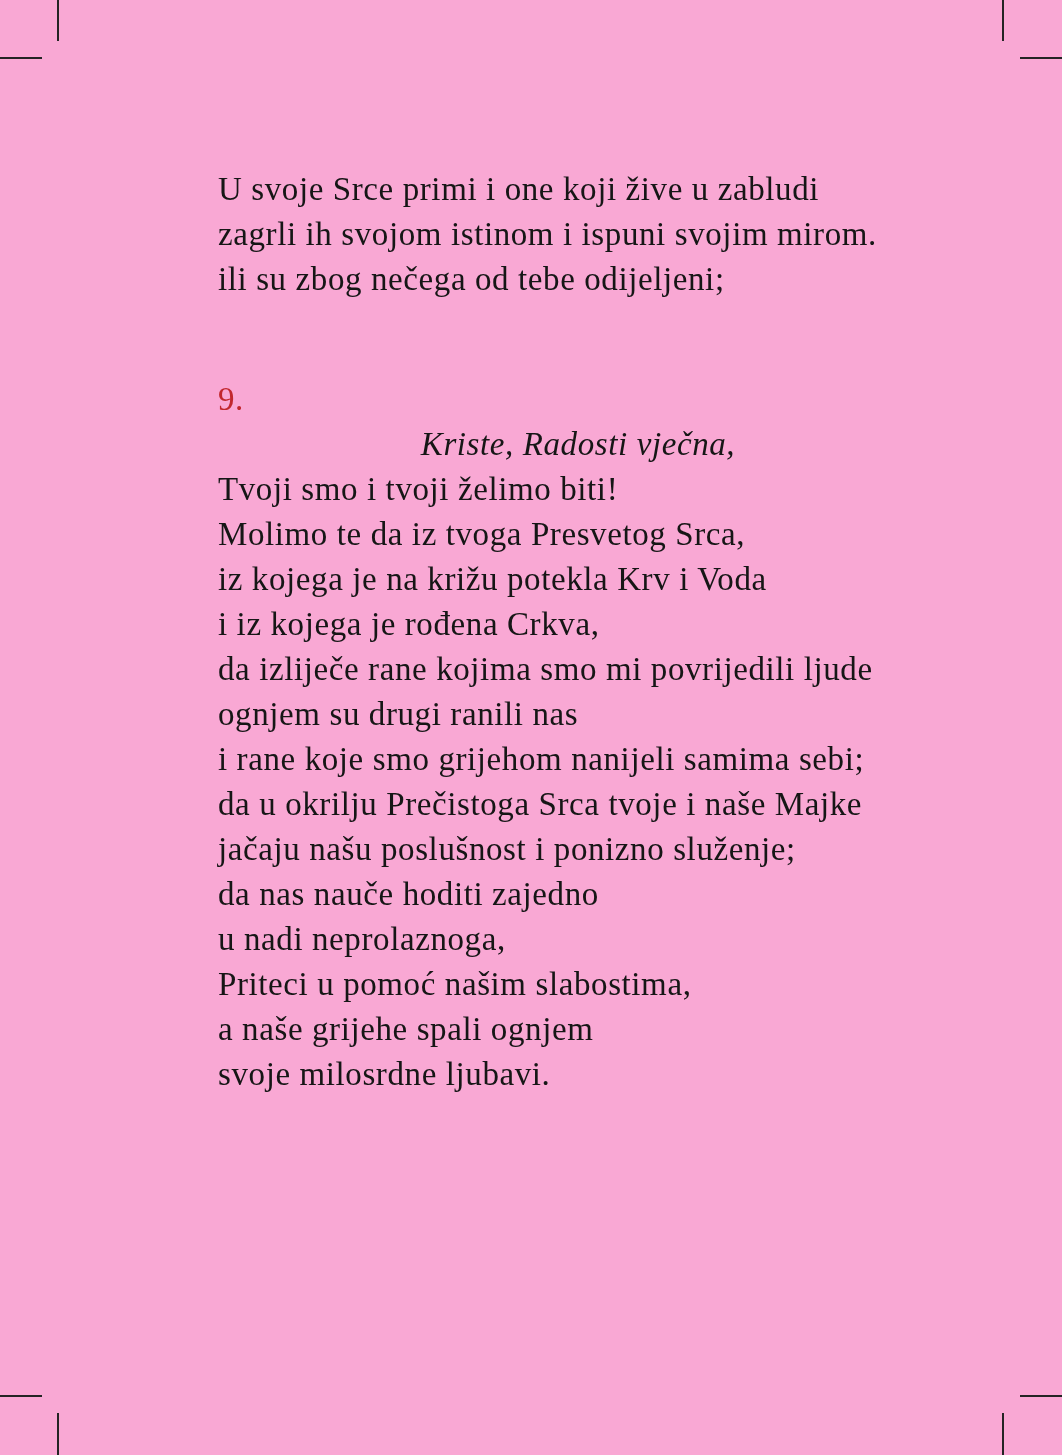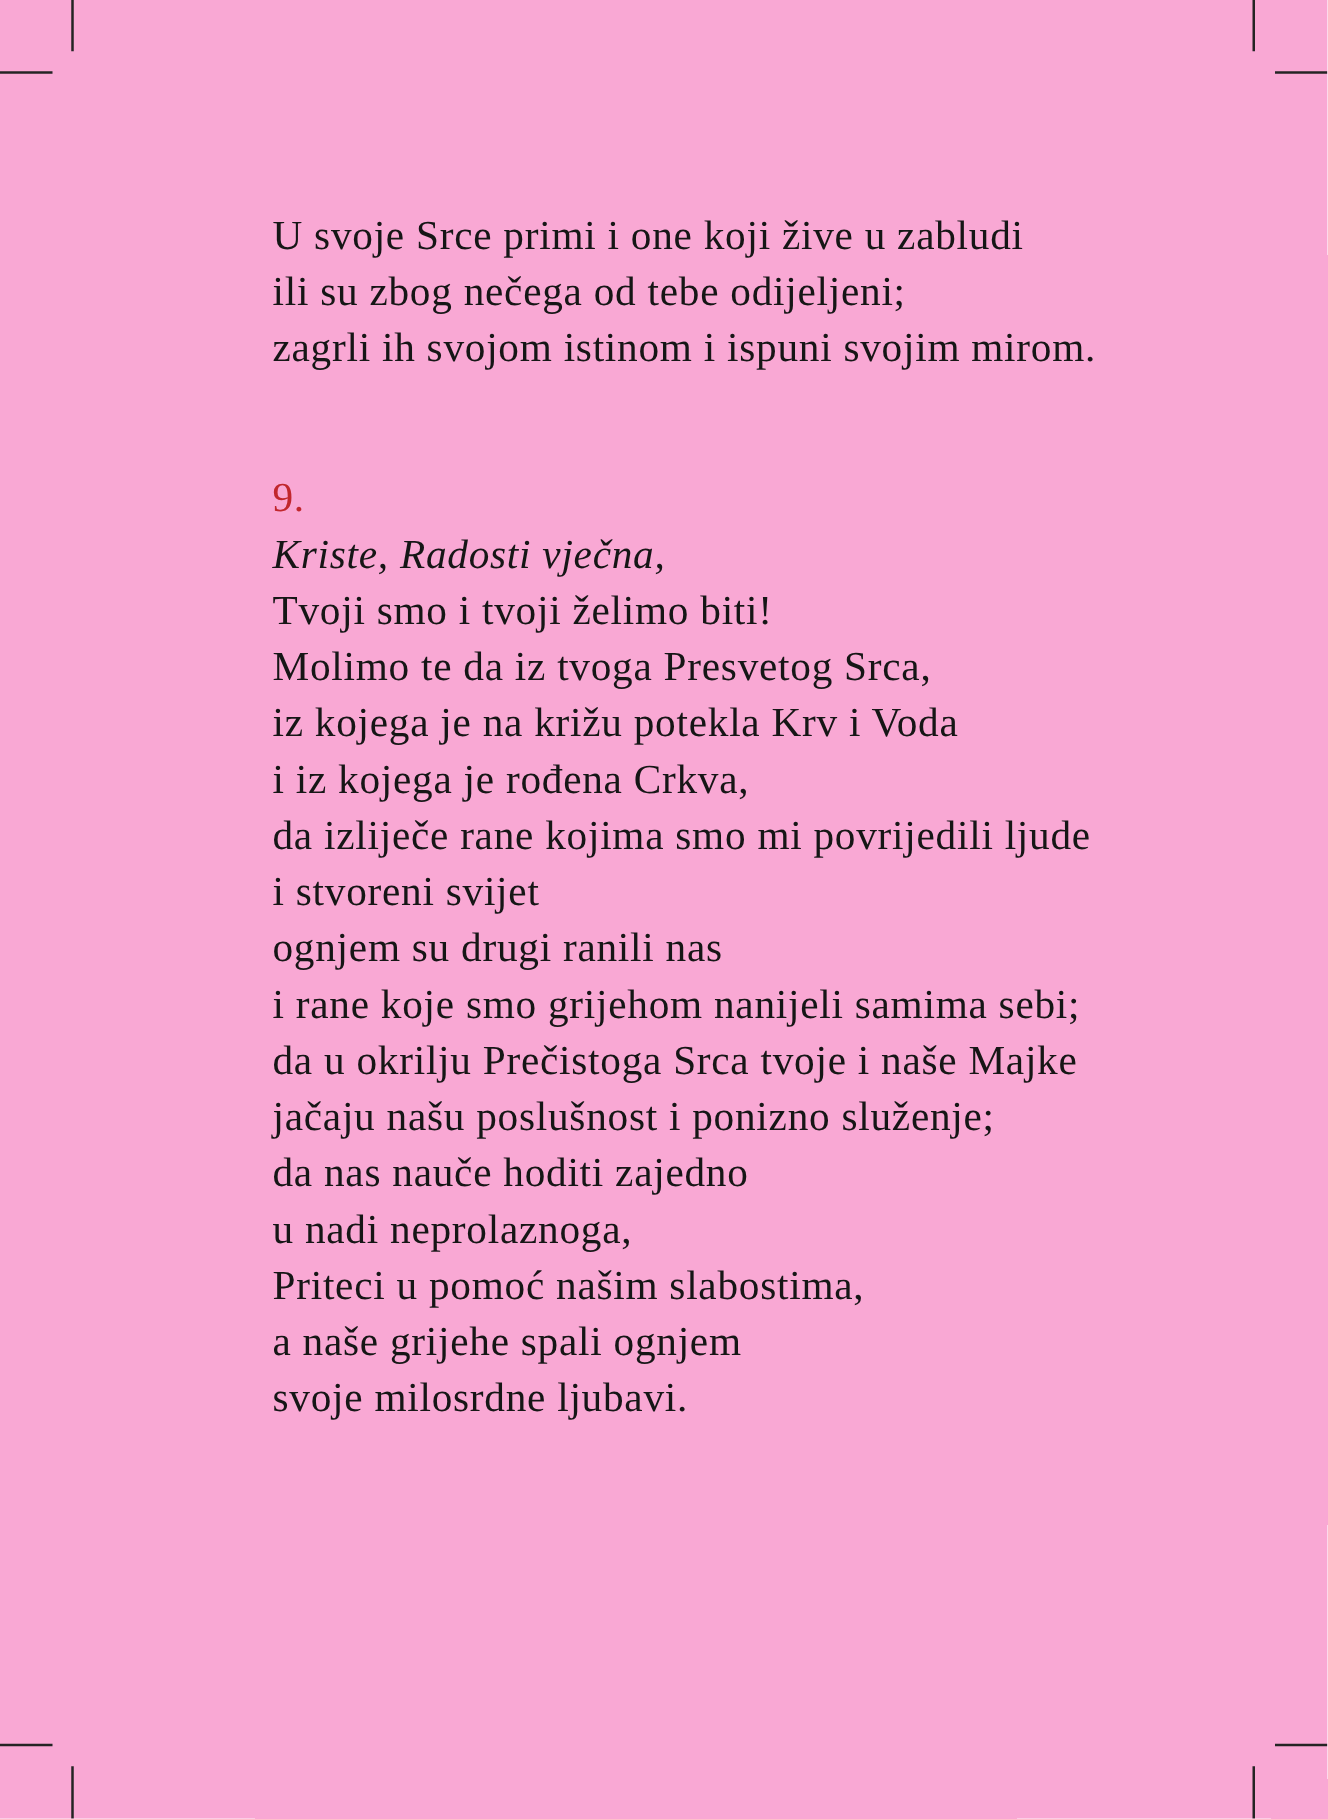--- a/index.html
+++ b/index.html
@@ -43,55 +43,55 @@
   .stanza .line,
   .line {
     white-space: nowrap;
   }
   .section-number {
     margin-top: 75px;
     color: #c1272d; 
   }
   .invocation {
     font-style: italic;
+    text-align: center;
   }
 </style>
 </head>
 <body>
 
 <div class="page" style="background: #f9a8d4;">
 
   <div class="crop tl-v" style="background: rgb(36, 36, 36);"></div>
   <div class="crop tl-h" style="background: rgb(36, 36, 36);"></div>
   <div class="crop tr-v" style="background: rgb(36, 36, 36);"></div>
   <div class="crop tr-h" style="background: rgb(36, 36, 36);"></div>
   <div class="crop bl-h" style="background: rgb(36, 36, 36);"></div>
   <div class="crop bl-v" style="background: rgb(36, 36, 36);"></div>
   <div class="crop br-h" style="background: rgb(36, 36, 36);"></div>
   <div class="crop br-v" style="background: rgb(36, 36, 36);"></div>
 
   <main class="text-block" style="color: rgb(22, 22, 22);">
 
     <div class="stanza">
         <div class="line">U svoje Srce primi i one koji žive u zabludi</div>
+        <div class="line">zagrli ih svojom istinom i ispuni svojim mirom.</div>
         <div class="line">ili su zbog nečega od tebe odijeljeni;</div>
-        <div class="line">zagrli ih svojom istinom i ispuni svojim mirom.</div>
       </div>
 
     <div class="line section-number" style="color: rgb(193, 39, 45);">9.</div>
 
     <div class="line invocation">Kriste, Radosti vječna,</div>
 
     <div class="stanza">
         <div class="line">Tvoji smo i tvoji želimo biti!</div>
         <div class="line">Molimo te da iz tvoga Presvetog Srca,</div>
         <div class="line">iz kojega je na križu potekla Krv i Voda</div>
         <div class="line">i iz kojega je rođena Crkva,</div>
         <div class="line">da izliječe rane kojima smo mi povrijedili ljude</div>
-        <div class="line">i stvoreni svijet</div>
         <div class="line">ognjem su drugi ranili nas</div>
         <div class="line">i rane koje smo grijehom nanijeli samima sebi;</div>
         <div class="line">da u okrilju Prečistoga Srca tvoje i naše Majke</div>
         <div class="line">jačaju našu poslušnost i ponizno služenje;</div>
         <div class="line">da nas nauče hoditi zajedno</div>
         <div class="line">u nadi neprolaznoga,</div>
         <div class="line">Priteci u pomoć našim slabostima,</div>
         <div class="line">a naše grijehe spali ognjem</div>
         <div class="line">svoje milosrdne ljubavi.</div>
       </div>

